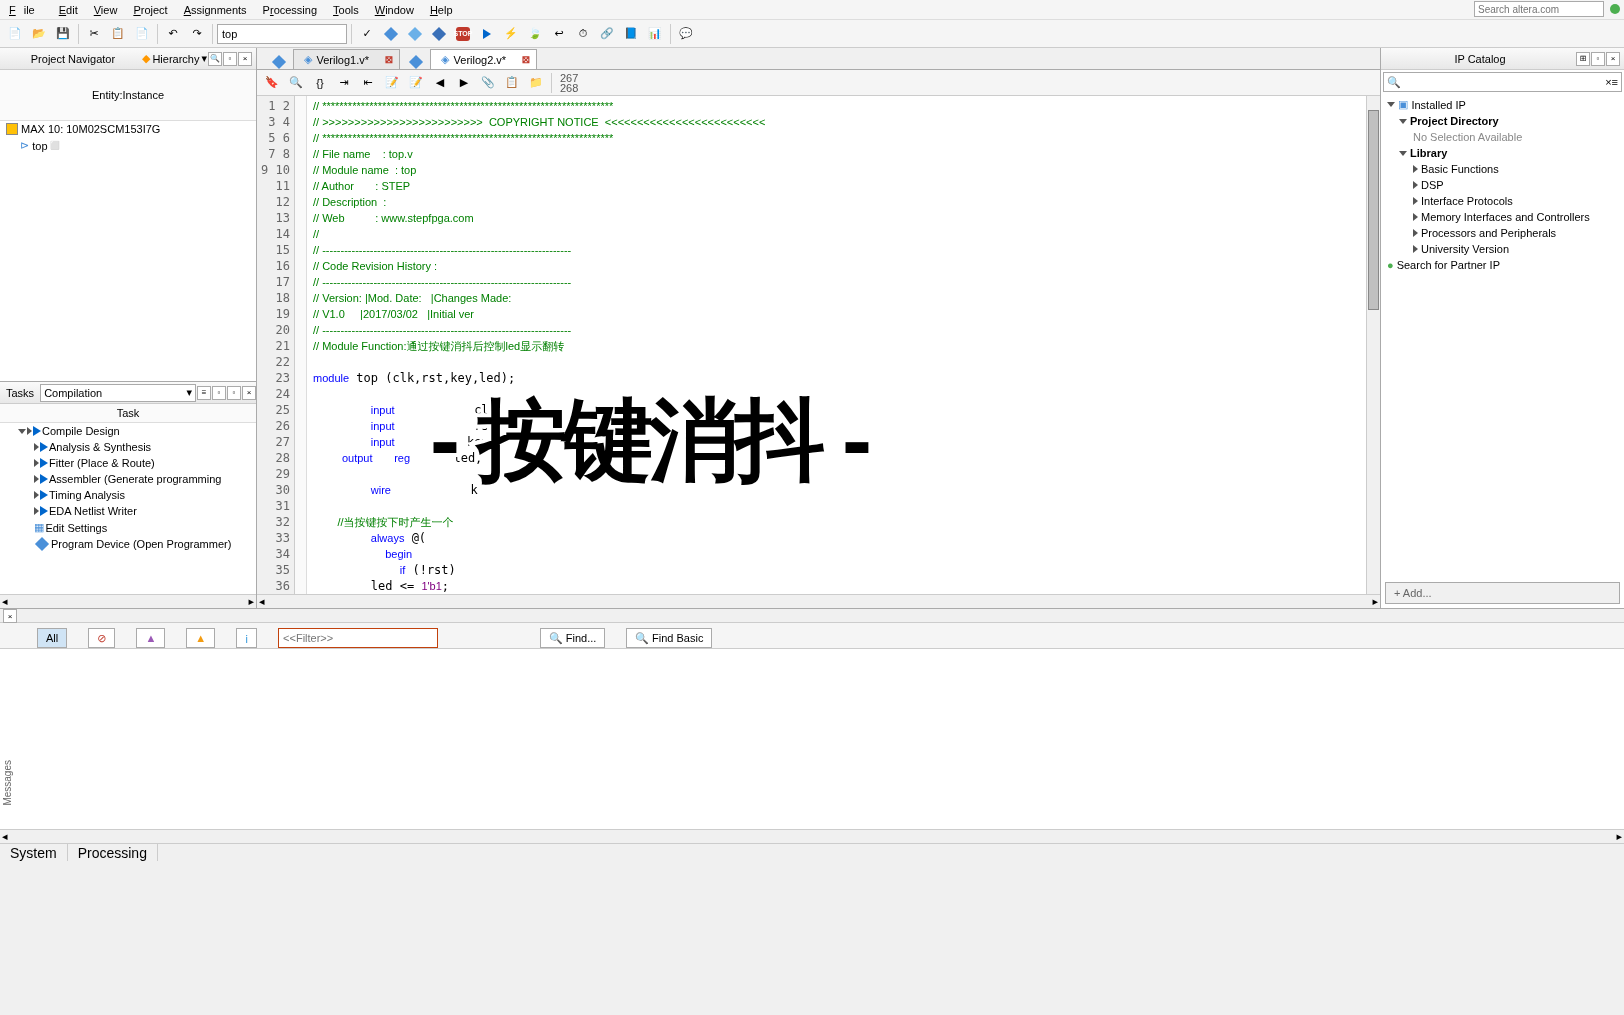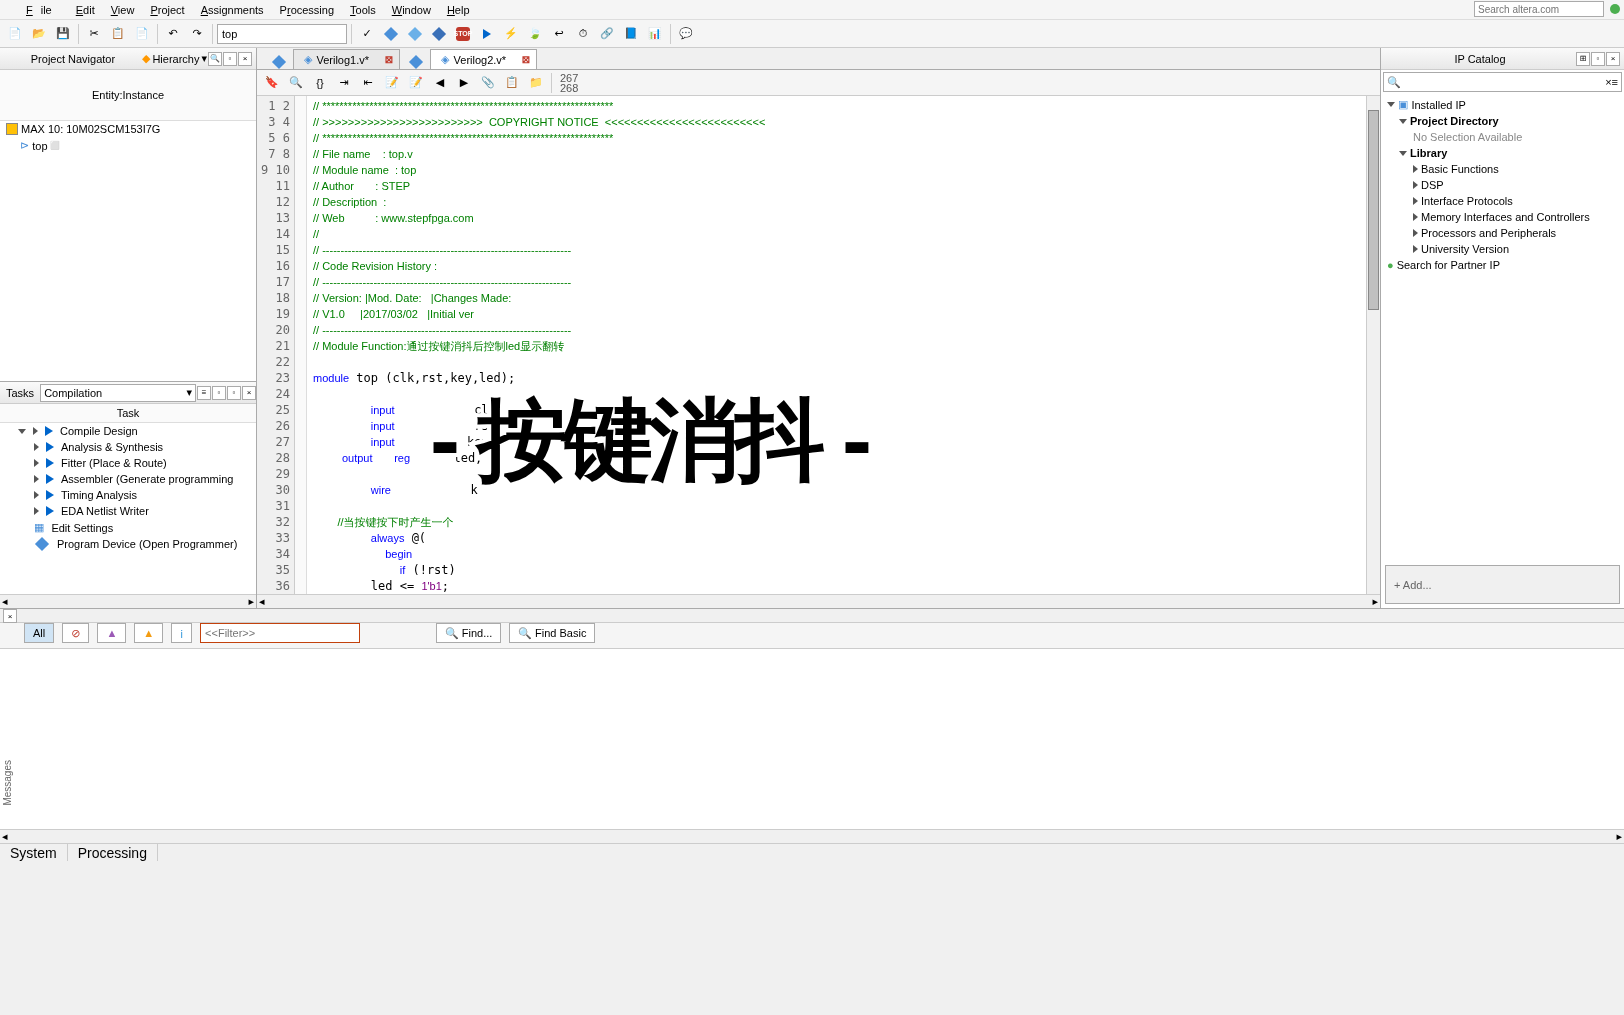--- a/index.html
+++ b/index.html
@@ -1,17 +1,17 @@
 <!DOCTYPE html>
 <html><head>
 <meta charset="utf-8">
 <style>
 * { margin:0; padding:0; box-sizing:border-box; font-family:Tahoma,Arial,sans-serif; font-size:11px; }
 body { background:#f0f0f0; width:1624px; height:1015px; overflow:hidden; position:relative; }
-.menubar { height:20px; background:#f5f5f5; display:flex; align-items:center; padding:0 18px; border-bottom:1px solid #ddd; }
+.menubar { height:20px; background:#f5f5f5; display:flex; align-items:center; padding:0 1px; border-bottom:1px solid #ddd; }
 .menubar span { padding:2px 8px; cursor:pointer; }
 .menubar span u { text-decoration:underline; }
 .search-altera { position:absolute; right:20px; top:1px; width:130px; height:16px; border:1px solid #aaa; font-size:10px; padding:0 3px; color:#888; }
 .green-dot { position:absolute; right:4px; top:4px; width:10px; height:10px; background:#4caf50; border-radius:50%; }
 .toolbar { height:28px; background:#f5f5f5; border-bottom:1px solid #ccc; display:flex; align-items:center; padding:0 4px; gap:2px; }
 .tbtn { width:22px; height:22px; display:inline-flex; align-items:center; justify-content:center; cursor:pointer; border:1px solid transparent; }
 .tsep { width:1px; height:20px; background:#ccc; margin:0 2px; }
 .combo { height:20px; border:1px solid #aaa; background:#fff; padding:0 4px; min-width:130px; display:inline-flex; align-items:center; }
 .main-area { display:flex; height:560px; }
 .left-panel { width:257px; display:flex; flex-direction:column; border-right:1px solid #aaa; }
@@ -21,21 +21,21 @@
 .nav-body { flex:1; background:#fff; overflow:auto; }
 .entity-hdr { text-align:center; padding:19px; border-bottom:1px solid #ddd; background:#fafafa; }
 .tree-row { padding:2px 6px; display:flex; align-items:center; gap:3px; }
 .tree-row.indent { padding-left:20px; }
 .tasks-panel { border-top:1px solid #aaa; }
 .tasks-hdr { height:22px; background:linear-gradient(#fafafa,#e8e8e8); display:flex; align-items:center; border-bottom:1px solid #ccc; }
 .tasks-hdr .lbl { padding:0 6px; }
 .tasks-combo { flex:1; border:1px solid #aaa; height:18px; background:#fff; padding:0 3px; display:flex; align-items:center; }
 .tasks-body { background:#fff; height:190px; overflow:auto; }
 .task-hdr-row { text-align:center; padding:3px; border-bottom:1px solid #ddd; background:#fafafa; }
-.task-row { padding:2px 4px; display:flex; align-items:center; gap:7px; }
+.task-row { padding:2px 4px; display:flex; align-items:center; gap:1px; }
 .task-row.l1 { padding-left:18px; }
 .task-row.l2 { padding-left:34px; }
 .hscroll { height:14px; background:#f0f0f0; border-top:1px solid #ccc; display:flex; align-items:center; justify-content:space-between; padding:0 2px; }
 .center-panel { flex:1; display:flex; flex-direction:column; background:#fff; }
 .file-tabs { height:22px; background:#f0f0f0; display:flex; align-items:flex-end; border-bottom:1px solid #aaa; }
 .file-tab { height:20px; padding:0 30px 0 10px; background:#fff; border:1px solid #aaa; border-bottom:none; margin-right:2px; display:flex; align-items:center; gap:4px; position:relative; font-size:11px; }
 .file-tab.inactive { background:#e8e8e8; }
 .file-tab .close-x { position:absolute; right:6px; color:#c0392b; font-weight:bold; cursor:pointer; font-size:10px; }
 .ed-toolbar { height:26px; background:#f5f5f5; border-bottom:1px solid #ccc; display:flex; align-items:center; padding:0 4px; gap:2px; }
 .code-area { flex:1; display:flex; overflow:hidden; position:relative; }
@@ -46,23 +46,23 @@
 .kw { color:#0000ff; }
 .num { color:#800080; }
 .vscroll { width:14px; background:#f0f0f0; border-left:1px solid #ccc; position:relative; }
 .vthumb { position:absolute; left:1px; right:1px; top:14px; height:200px; background:#c0c0c0; border:1px solid #888; }
 .right-panel { width:244px; border-left:1px solid #aaa; display:flex; flex-direction:column; background:#fff; }
 .ip-search { height:20px; border:1px solid #aaa; margin:2px; display:flex; align-items:center; padding:0 3px; }
 .ip-tree { flex:1; padding:2px; }
 .ip-row { padding:2px 2px 2px 4px; display:flex; align-items:center; gap:3px; }
 .ip-row.l1 { padding-left:16px; font-weight:bold; }
 .ip-row.l2 { padding-left:30px; }
-.add-btn { margin:4px; height:39px; border:1px solid #aaa; background:#f0f0f0; display:flex; align-items:center; padding:0 8px; color:#666; }
+.add-btn { margin:4px; height:22px; border:1px solid #aaa; background:#f0f0f0; display:flex; align-items:center; padding:0 8px; color:#666; }
 .msg-panel { border-top:1px solid #aaa; background:#fff; }
-.msg-toolbar { height:26px; display:flex; align-items:flex-start; padding:0 4px; gap:8px; border-bottom:1px solid #ccc; background:#f5f5f5; }
+.msg-toolbar { height:26px; display:flex; align-items:flex-end; padding:0 4px; gap:21px; border-bottom:1px solid #ccc; background:#f5f5f5; }
 .msg-btn { height:20px; padding:0 8px; border:1px solid #aaa; background:#fff; display:inline-flex; align-items:center; gap:3px; cursor:pointer; }
 .msg-btn.sel { background:#d0e4f5; }
 .filter-input { height:20px; width:160px; border:1px solid #c2410c; padding:0 4px; color:#888; }
 .msg-hdr { display:flex; padding:2px 6px; border-bottom:1px solid #ddd; color:#555; }
 .msg-body { height:180px; background:#fff; }
 .vert-label { position:absolute; left:2px; writing-mode:vertical-rl; transform:rotate(180deg); font-size:10px; color:#666; }
 .play-icon{ width:0;height:0;border-left:8px solid #0066cc;border-top:5px solid transparent;border-bottom:5px solid transparent; }
 .stop-icon{ width:14px;height:14px;background:#c0392b;border-radius:3px;color:#fff;font-size:7px;display:flex;align-items:center;justify-content:center;font-weight:bold; }
 .overlay-text { position:absolute; left:430px; top:380px; font-size:90px; font-weight:900; color:#000; -webkit-text-stroke:8px #fff; paint-order:stroke fill; font-family:"Microsoft YaHei",sans-serif; letter-spacing:-4px; z-index:100; }
 .bottom-tabs { height:18px; display:flex; border-top:1px solid #ccc; background:#f0f0f0; }

